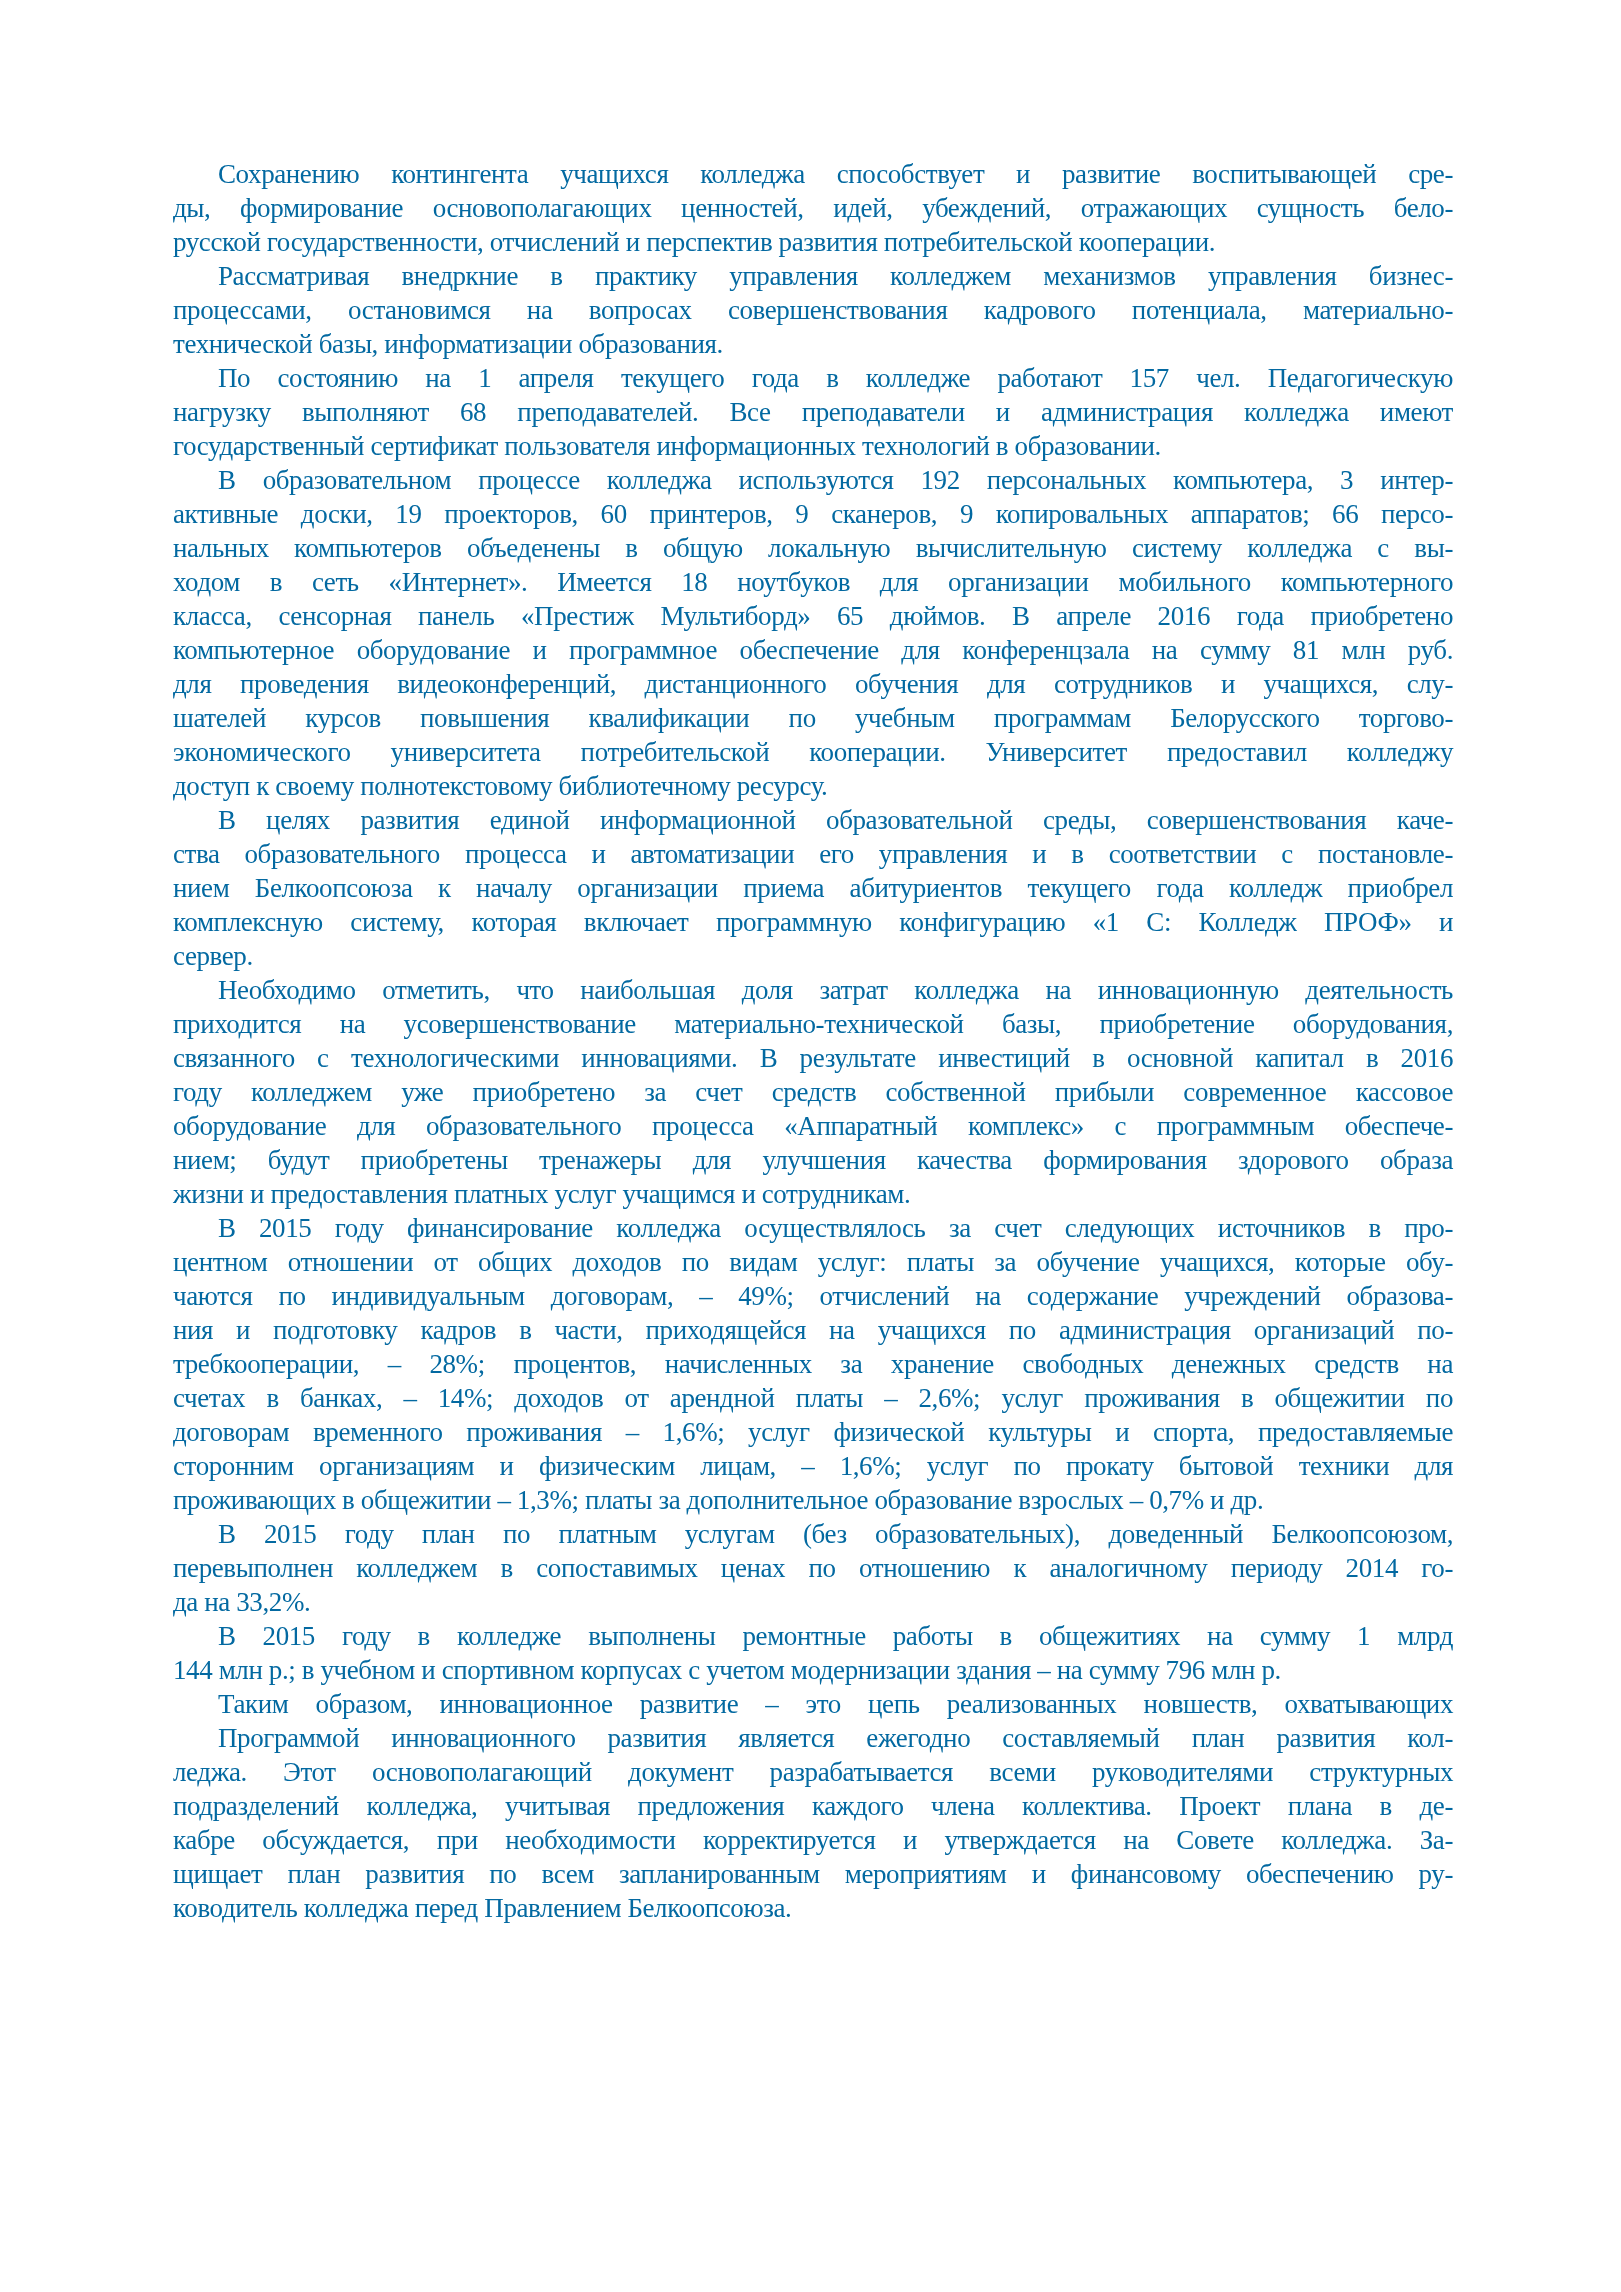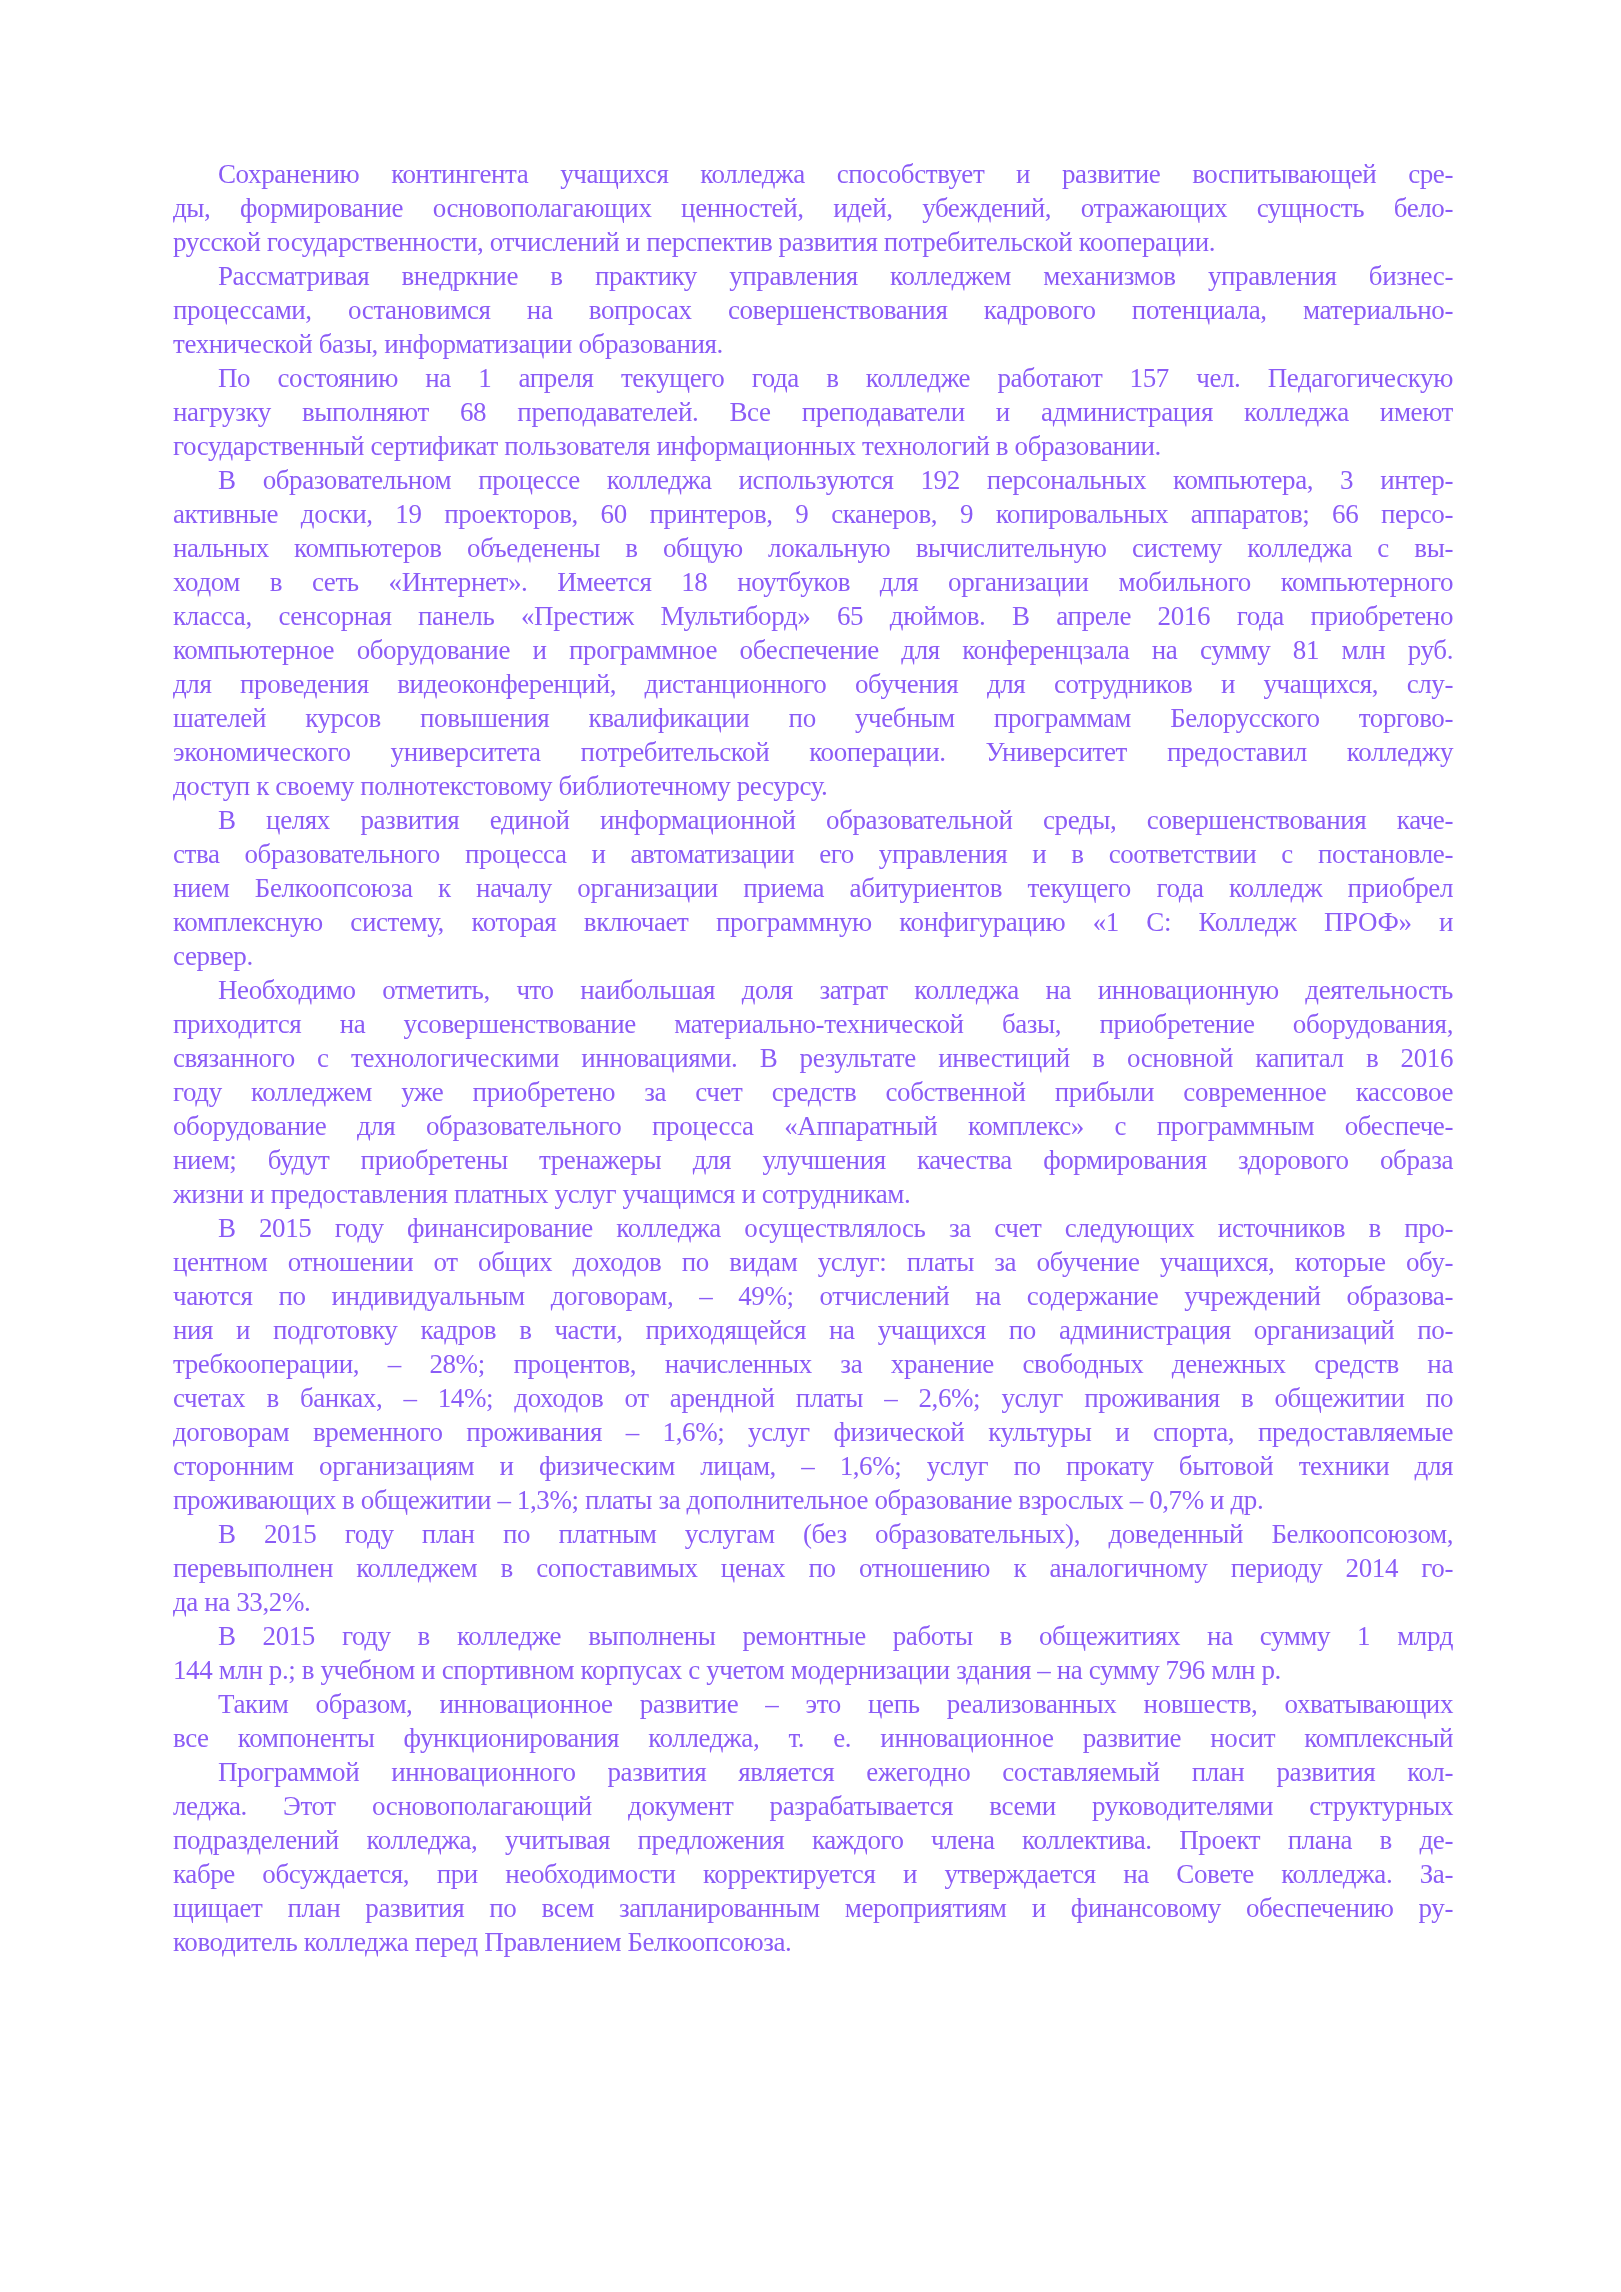--- a/index.html
+++ b/index.html
@@ -4,21 +4,21 @@
 <style>
   html, body { margin: 0; padding: 0; background: #ffffff; }
   body { width: 1621px; height: 2293px; position: relative; overflow: hidden; }
   .page {
     position: absolute;
     left: 173px;
     top: 157px;
     width: 1280px;
     font-family: "Liberation Serif", serif;
     font-size: 27px;
-    color: #8b5cf6;
+    color: #0369a1;
     line-height: 34px;
   }
   .para { margin: 0; }
   .line {
     display: block;
     height: 34px;
     white-space: nowrap;
     text-align: justify;
     text-align-last: justify;
     letter-spacing: -0.4px;
@@ -88,21 +88,20 @@
       <span class="line first">В 2015 году план по платным услугам (без образовательных), доведенный Белкоопсоюзом,</span>
       <span class="line">перевыполнен колледжем в сопоставимых ценах по отношению к аналогичному периоду 2014 го-</span>
       <span class="line last">да на 33,2%.</span>
     </div>
     <div class="para">
       <span class="line first">В 2015 году в колледже выполнены ремонтные работы в общежитиях на сумму 1 млрд</span>
       <span class="line last">144 млн р.; в учебном и спортивном корпусах  с учетом модернизации здания – на сумму 796 млн р.</span>
     </div>
     <div class="para">
       <span class="line first">Таким образом, инновационное развитие – это цепь реализованных новшеств, охватывающих</span>
-      <span class="line">все компоненты функционирования колледжа, т. е. инновационное развитие носит комплексный</span>
     </div>
     <div class="para">
       <span class="line first">Программой инновационного развития является ежегодно составляемый план развития кол-</span>
       <span class="line">леджа. Этот основополагающий документ разрабатывается всеми руководителями структурных</span>
       <span class="line">подразделений колледжа, учитывая предложения каждого члена коллектива. Проект плана в де-</span>
       <span class="line">кабре обсуждается, при необходимости корректируется и утверждается на Совете колледжа. За-</span>
       <span class="line">щищает план развития по всем запланированным мероприятиям и финансовому обеспечению ру-</span>
       <span class="line last">ководитель колледжа перед Правлением Белкоопсоюза.</span>
     </div>
   </div>

